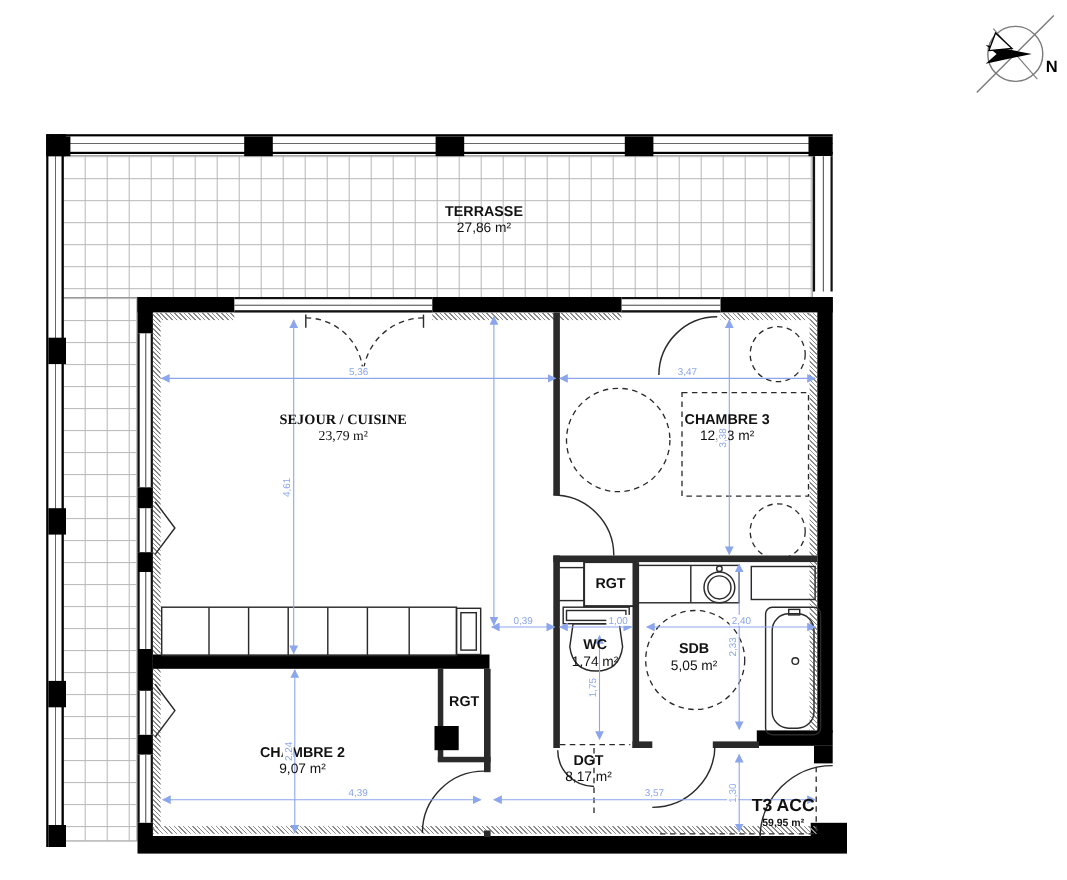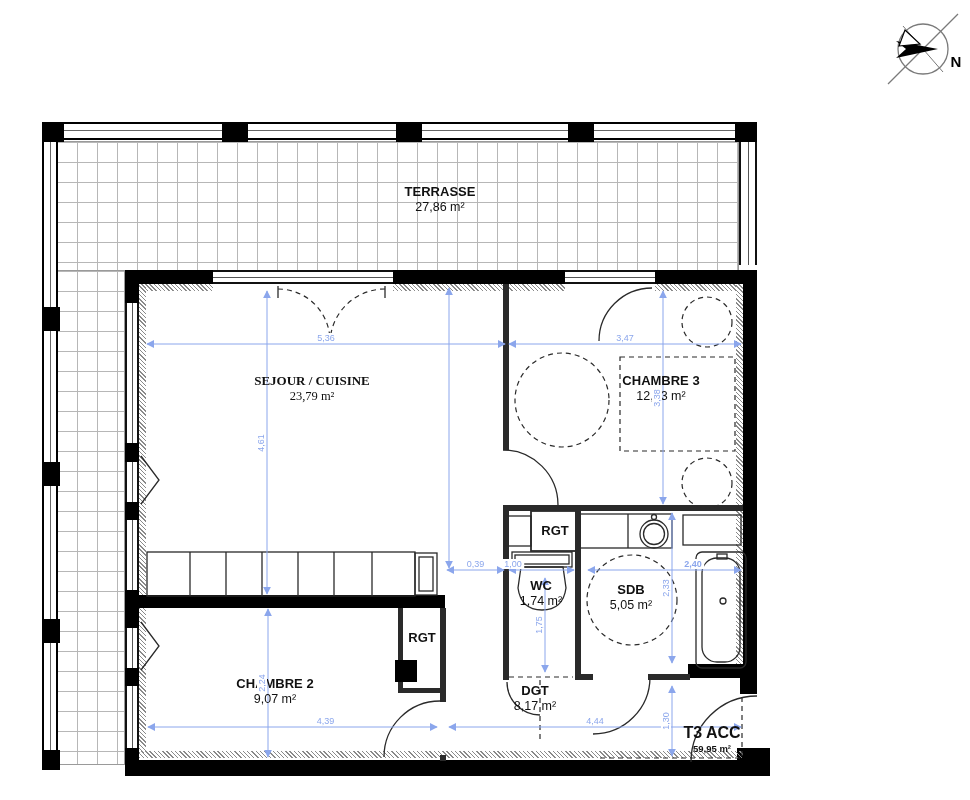--- a/index.html
+++ b/index.html
@@ -261,24 +261,24 @@
         <div class="room-name">DGT</div>
         <div class="room-area">8,17 m²</div>
       </div>
       <div class="room-label small" style="left: 712px; top: 739px;">
         <div class="room-name">T3 ACC</div>
         <div class="room-area">59,95 m²</div>
       </div>
       <div class="dim-label" style="color: rgb(139, 166, 236); left: 326px; top: 338px;">5,36</div>
       <div class="dim-label" style="color: rgb(139, 166, 236); left: 625px; top: 338px;">3,47</div>
       <div class="dim-label" style="color: rgb(139, 166, 236); left: 475.5px; top: 564px;">0,39</div>
-      <div class="dim-label" style="color: rgb(139, 166, 236); left: 513px; top: 564px;">1,00</div>
-      <div class="dim-label" style="color: rgb(139, 166, 236); left: 693px; top: 564px; font-weight: bold;">2,40</div>
+      <div class="dim-label" style="color: rgb(139, 166, 236); left: 562px; top: 564px;">1,00</div>
+      <div class="dim-label" style="color: rgb(139, 166, 236); left: 674px; top: 564px;">2,40</div>
       <div class="dim-label" style="color: rgb(139, 166, 236); left: 292.5px; top: 721px; margin-left: 33px;">4,39</div>
-      <div class="dim-label" style="color: rgb(139, 166, 236); left: 595px; top: 721px;">4,44</div>
+      <div class="dim-label" style="color: rgb(139, 166, 236); left: 595px; top: 721px;">3,57</div>
       <div class="dim-label v" style="color: rgb(139, 166, 236); left: 261px; top: 442.5px;">4,61</div>
       <div class="dim-label v" style="color: rgb(139, 166, 236); left: 657px; top: 397.5px;">3,38</div>
       <div class="dim-label v" style="color: rgb(139, 166, 236); left: 539px; top: 625px;">1,75</div>
       <div class="dim-label v" style="color: rgb(139, 166, 236); left: 666px; top: 588px;">2,33</div>
       <div class="dim-label v" style="color: rgb(139, 166, 236); left: 262px; top: 683px;">2,24</div>
       <div class="dim-label v" style="color: rgb(139, 166, 236); left: 666px; top: 721px;">1,30</div>
     </div>
 
   <div class="north-label" style="left:956px;top:61px;">N</div>
 </div>

